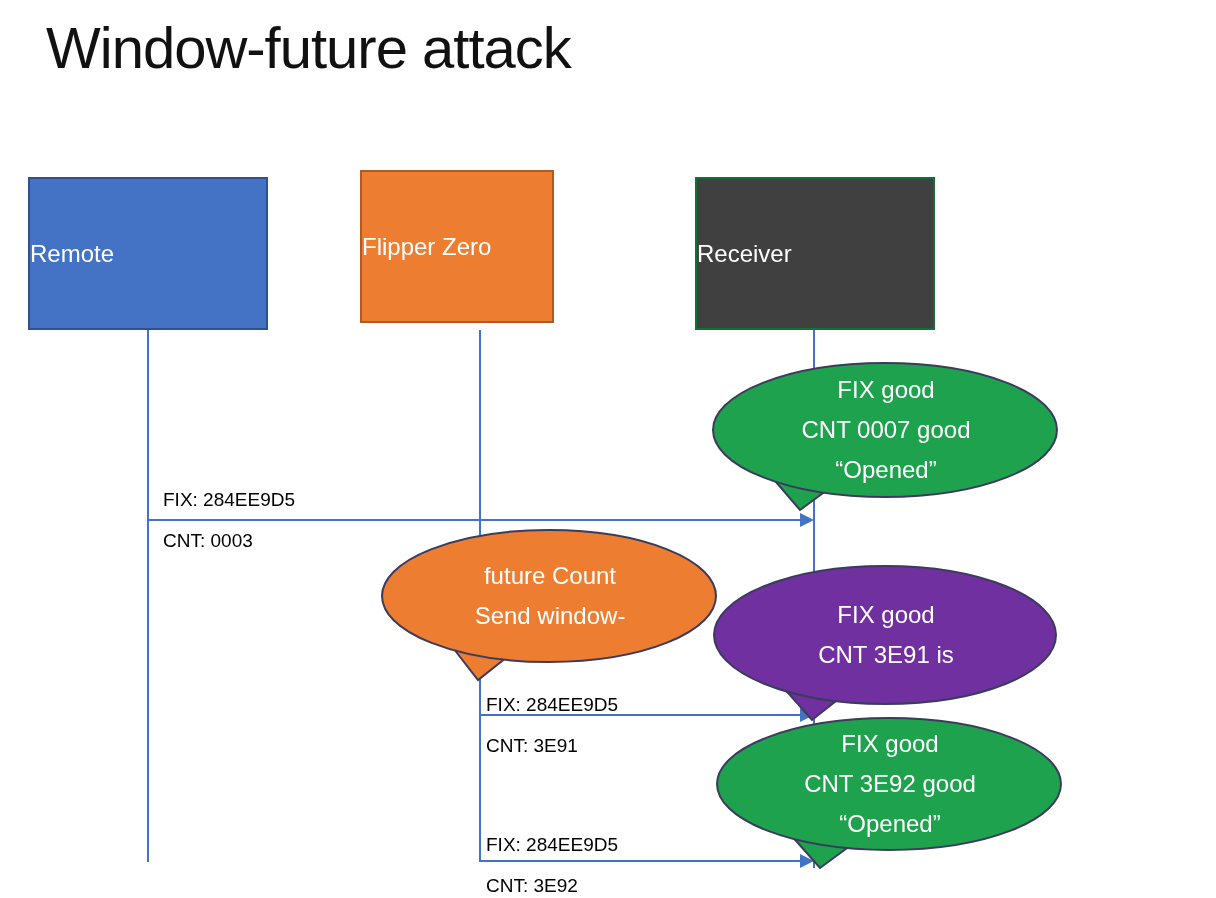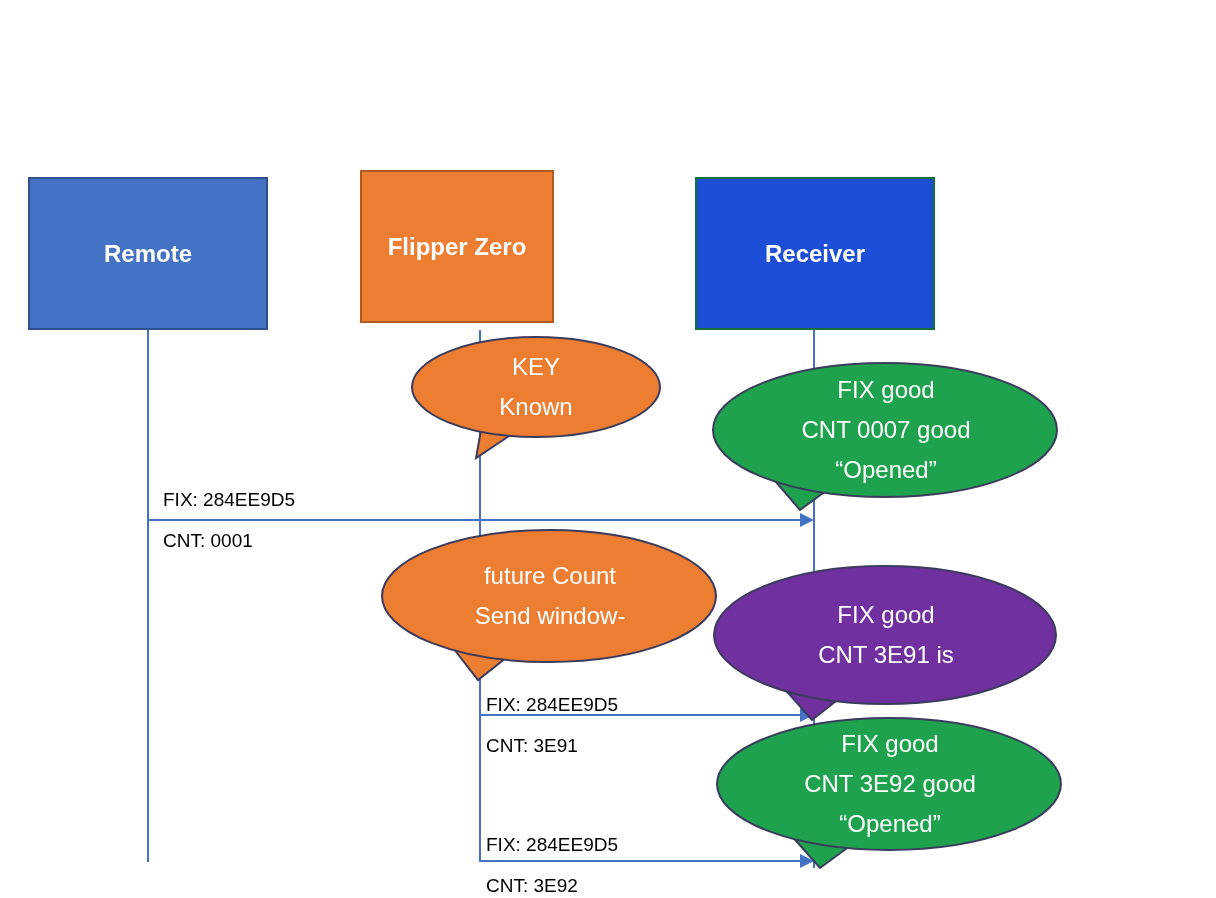--- a/index.html
+++ b/index.html
@@ -22,24 +22,22 @@
     color: #111111;
   }
   .actor {
     position: absolute;
     width: 240px;
     height: 153px;
     border: 2px solid;
     box-sizing: border-box;
     display: flex;
     align-items: center;
-    justify-content: center;
     color: #ffffff;
     font-size: 24px;
-    font-weight: bold;
   }
   .actor-remote   { left: 28px;  top: 177px; }
   .actor-flipper  { left: 360px; top: 170px; width: 194px; }
   .actor-receiver { left: 695px; top: 177px; }
   .lifeline {
     position: absolute;
     width: 2px;
   }
   .ll-remote   { left: 147px; top: 330px; height: 532px; }
   .ll-flipper  { left: 479px; top: 330px; height: 532px; }
@@ -96,28 +94,29 @@
   .bub-2 { left: 710px; top: 360px; width: 352px; height: 154px; }
   .bub-3 { left: 380px; top: 526px; width: 340px; height: 158px; }
   .bub-4 { left: 710px; top: 564px; width: 352px; height: 160px; }
   .bub-5 { left: 714px; top: 714px; width: 352px; height: 158px; }
 </style>
 </head>
 <body>
 
 <div class="canvas">
 
+  <h1 class="title">Window-future attack</h1>
 
   <div class="actor actor-remote" style="background-color: rgb(68, 114, 196); border-color: rgb(47, 82, 143);">
     <span>Remote</span>
   </div>
   <div class="actor actor-flipper" style="background-color: rgb(237, 125, 49); border-color: rgb(174, 90, 33);">
     <span>Flipper Zero</span>
   </div>
-  <div class="actor actor-receiver" style="background-color: #1d4ed8; border-color: rgb(21, 110, 53);">
+  <div class="actor actor-receiver" style="background-color: #404040; border-color: rgb(21, 110, 53);">
     <span>Receiver</span>
   </div>
 
   <div class="lifeline ll-remote" style="background-color: rgb(68, 114, 196);"></div>
   <div class="lifeline ll-flipper" style="background-color: rgb(68, 114, 196);"></div>
   <div class="lifeline ll-receiver" style="background-color: rgb(68, 114, 196);"></div>
 
   <div class="arrow arrow-1">
     <div class="arrow-line" style="background-color: rgb(68, 114, 196);"></div>
     <div class="arrow-head" style="border-left-color: rgb(68, 114, 196);"></div>
@@ -126,43 +125,31 @@
     <div class="arrow-line" style="background-color: rgb(68, 114, 196);"></div>
     <div class="arrow-head" style="border-left-color: rgb(68, 114, 196);"></div>
   </div>
   <div class="arrow arrow-3">
     <div class="arrow-line" style="background-color: rgb(68, 114, 196);"></div>
     <div class="arrow-head" style="border-left-color: rgb(68, 114, 196);"></div>
   </div>
 
   <div class="msg msg-1">
     <span>FIX: 284EE9D5</span>
-    <span>CNT: 0001</span>
+    <span>CNT: 0003</span>
   </div>
   <div class="msg msg-2">
     <span>FIX: 284EE9D5</span>
     <span>CNT: 3E91</span>
   </div>
   <div class="msg msg-3">
     <span>FIX: 284EE9D5</span>
     <span>CNT: 3E92</span>
   </div>
 
-  <div class="bubble bub-1">
-    <svg width="256" height="128" viewBox="0 0 256 128">
-      <g class="bubble-shape" fill="#ED7D31">
-        <polygon points="75,85 68,124 122,88"></polygon>
-        <ellipse cx="128" cy="53" rx="124" ry="50"></ellipse>
-      </g>
-    </svg>
-    <div class="bubble-text" style="height:106px;">
-      <span>KEY</span>
-      <span>Known</span>
-    </div>
-  </div>
 
   <div class="bubble bub-2">
     <svg width="352" height="154" viewBox="0 0 352 154">
       <g class="bubble-shape" fill="#1FA24D">
         <polygon points="60,115 90,150 128,122"></polygon>
         <ellipse cx="175" cy="70" rx="172" ry="67"></ellipse>
       </g>
     </svg>
     <div class="bubble-text" style="height:140px;">
       <span>FIX good</span>

